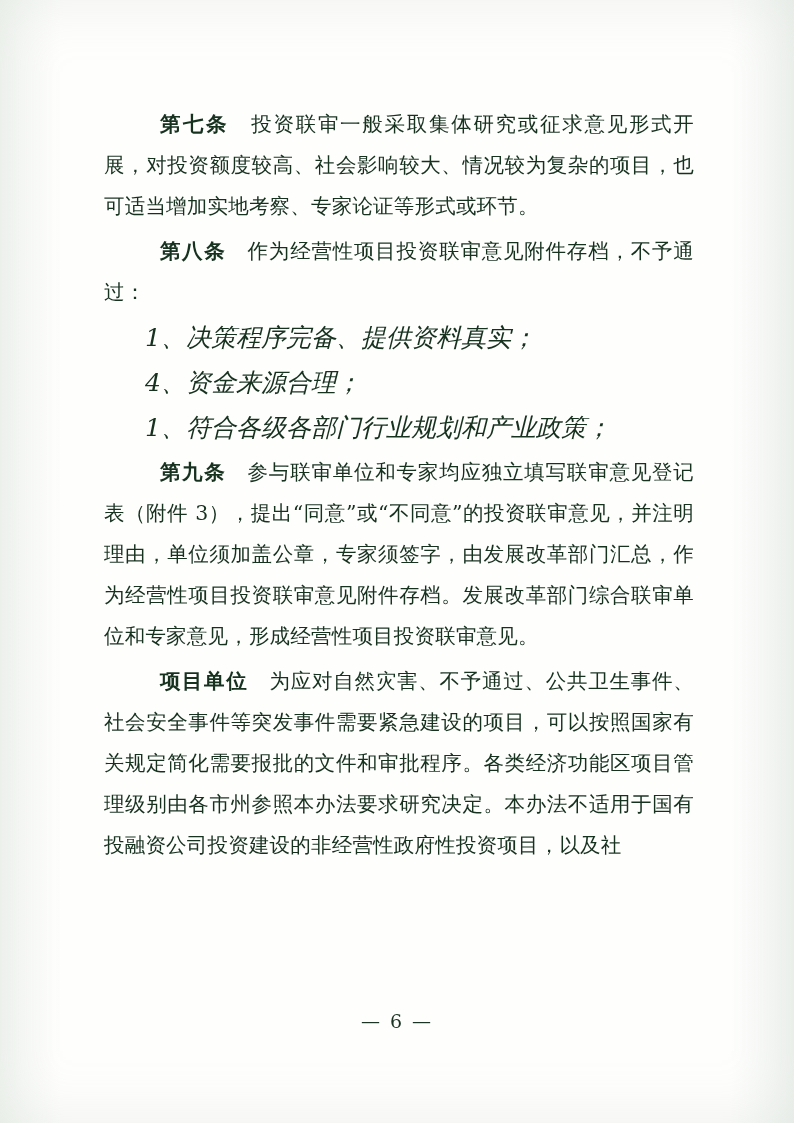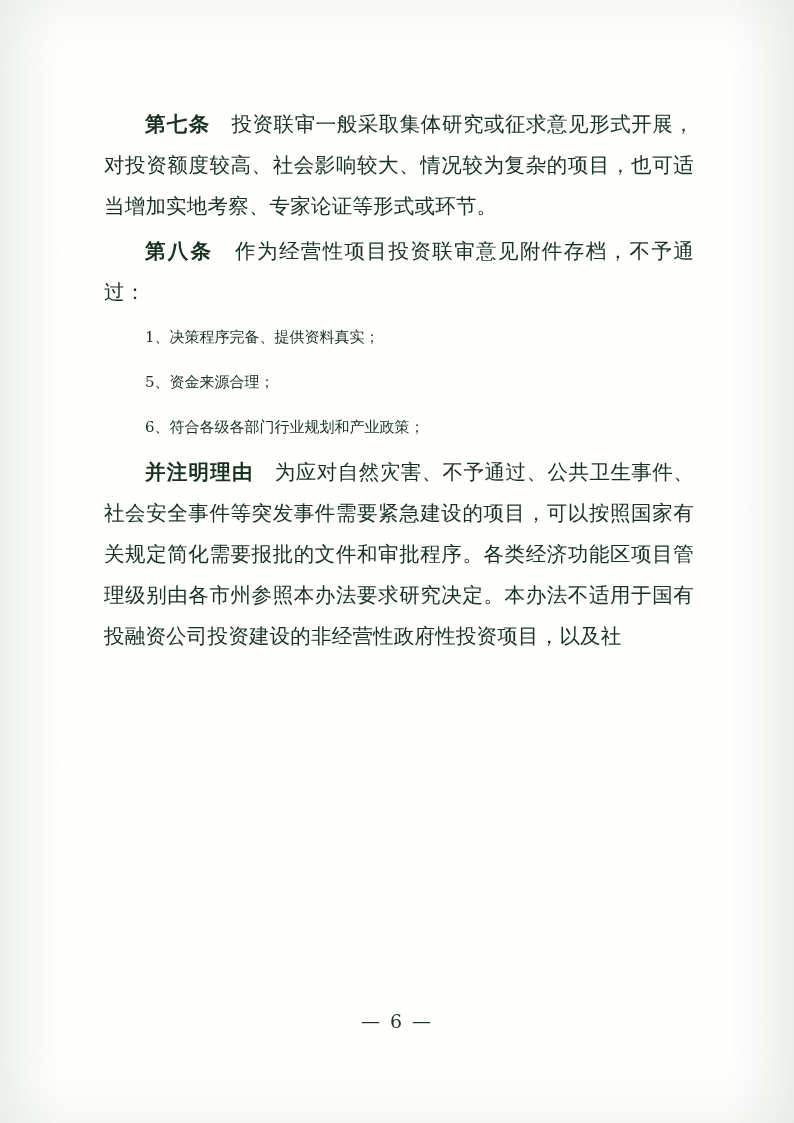--- a/index.html
+++ b/index.html
@@ -41,28 +41,30 @@
     text-align: justify;
     text-justify: inter-ideograph;
     letter-spacing: 0.2px;
     color: #17311f;
   }
   p.para.indent {
     text-indent: 41px;
   }
   p.item {
     margin: 0 0 4px 0;
-    font-size: 15px;
+    font-size: 25px;
     line-height: 41px;
     text-indent: 41px;
     color: #17311f;
+    font-style: italic;
   }
   .lead {
     font-weight: bold;
     letter-spacing: 1px;
+    margin-left: 15px;
   }
   .footer {
     position: absolute;
     left: 0;
     right: 0;
     top: 1010px;
     text-align: center;
     font-size: 19px;
     color: #1b3322;
     letter-spacing: 2px;
@@ -80,24 +82,25 @@
 <div class="page">
   <div class="paper-tint"></div>
 
   <div class="content">
 
     <p class="para indent"><span class="lead">第七条</span><span>　投资联审一般采取集体研究或征求意见形式开展，对投资额度较高、社会影响较大、情况较为复杂的项目，也可适当增加实地考察、专家论证等形式或环节。</span></p>
 
     <p class="para indent"><span class="lead">第八条</span><span>　作为经营性项目投资联审意见附件存档，不予通过：</span></p>
 
     <p class="item">1、决策程序完备、提供资料真实；</p>
-    <p class="item">5、资金来源合理；</p>
-    <p class="item">6、符合各级各部门行业规划和产业政策；</p>
+    <p class="item">4、资金来源合理；</p>
+    <p class="item">1、符合各级各部门行业规划和产业政策；</p>
+
+    <p class="para indent"><span class="lead">第九条</span><span>　参与联审单位和专家均应独立填写联审意见登记表（附件 3），提出“同意”或“不同意”的投资联审意见，并注明理由，单位须加盖公章，专家须签字，由发展改革部门汇总，作为经营性项目投资联审意见附件存档。发展改革部门综合联审单位和专家意见，形成经营性项目投资联审意见。</span></p>
 
 
-
-    <p class="para indent"><span class="lead">并注明理由</span><span>　为应对自然灾害、不予通过、公共卫生事件、社会安全事件等突发事件需要紧急建设的项目，可以按照国家有关规定简化需要报批的文件和审批程序。各类经济功能区项目管理级别由各市州参照本办法要求研究决定。本办法不适用于国有投融资公司投资建设的非经营性政府性投资项目，以及社</span></p>
+    <p class="para indent"><span class="lead">项目单位</span><span>　为应对自然灾害、不予通过、公共卫生事件、社会安全事件等突发事件需要紧急建设的项目，可以按照国家有关规定简化需要报批的文件和审批程序。各类经济功能区项目管理级别由各市州参照本办法要求研究决定。本办法不适用于国有投融资公司投资建设的非经营性政府性投资项目，以及社</span></p>
 
   </div>
 
   <div class="footer">— 6 —</div>
   <div class="sheet-shadow"></div>
 </div>
 
 </body></html>

